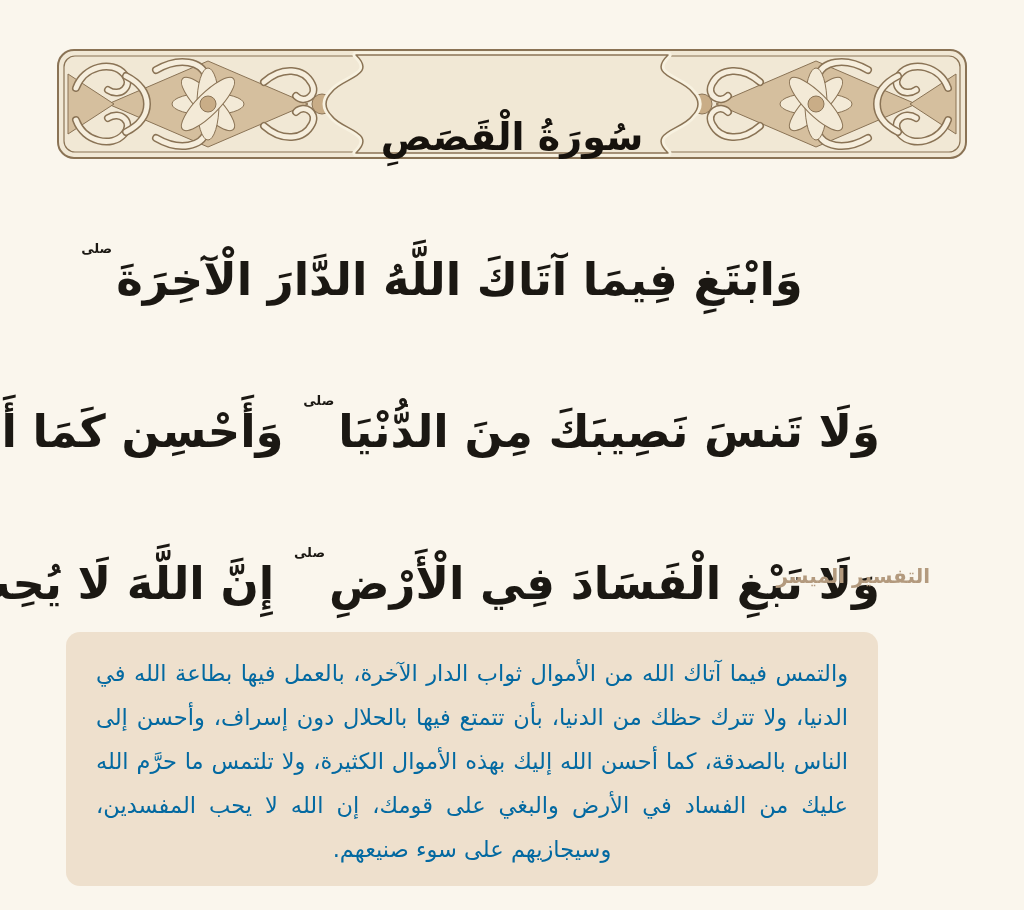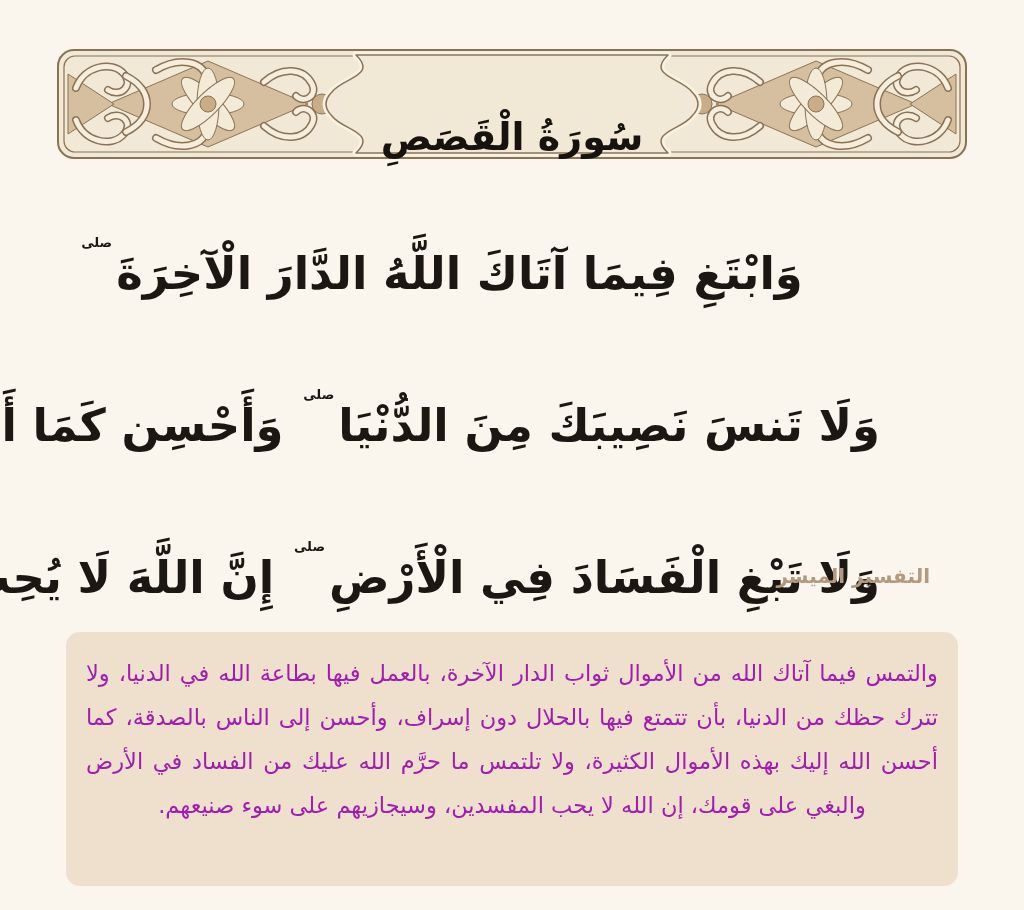--- a/index.html
+++ b/index.html
@@ -23,21 +23,21 @@
   .rib-i{ fill:none; stroke:#f6eedd; stroke-width:5;  stroke-linecap:round; }
   .surah-title{
     position:absolute; left:50%; top:50%;
     transform:translate(-50%,-54%);
     font-size:38px; font-weight:bold; color:#16120d;
     white-space:nowrap; direction:rtl;margin-top:35px;
   }
 
   
   .verse{
-    position:absolute; top:182px; left:0;
+    position:absolute; top:188px; left:0;
     width:880px;
     text-align:center; direction:rtl;
     color:#1b1813;
     font-size:45px; font-weight:bold;
     line-height:121px;
   }
   .vline{ white-space:nowrap; }
   .pause{
     display:inline-block;
     font-size:13px; font-weight:bold;
@@ -46,28 +46,28 @@
     color:#1b1813;
   }
 
   
   .tafsir-label{
     position:absolute; top:564px; right:94px;
     font-size:20px; color:#b39a7e; direction:rtl;font-weight:bold;
   }
   .tafsir-panel{
     position:absolute; left:66px; top:632px;
-    width:892px; height:254px;
+    width:812px; height:254px;
     box-sizing:border-box;
     background:#eee0cd;
     border-radius:14px;
-    padding:19px 20px;
+    padding:19px 30px;
     direction:rtl;
     font-size:22.5px; line-height:44px;
-    color:#a21caf;
+    color:#0369a1;
     text-align:justify;
     text-align-last:center;
   }
 </style>
 </head>
 <body>
 
 <div class="header">
   <svg viewBox="0 0 912 112" aria-hidden="true">
 

